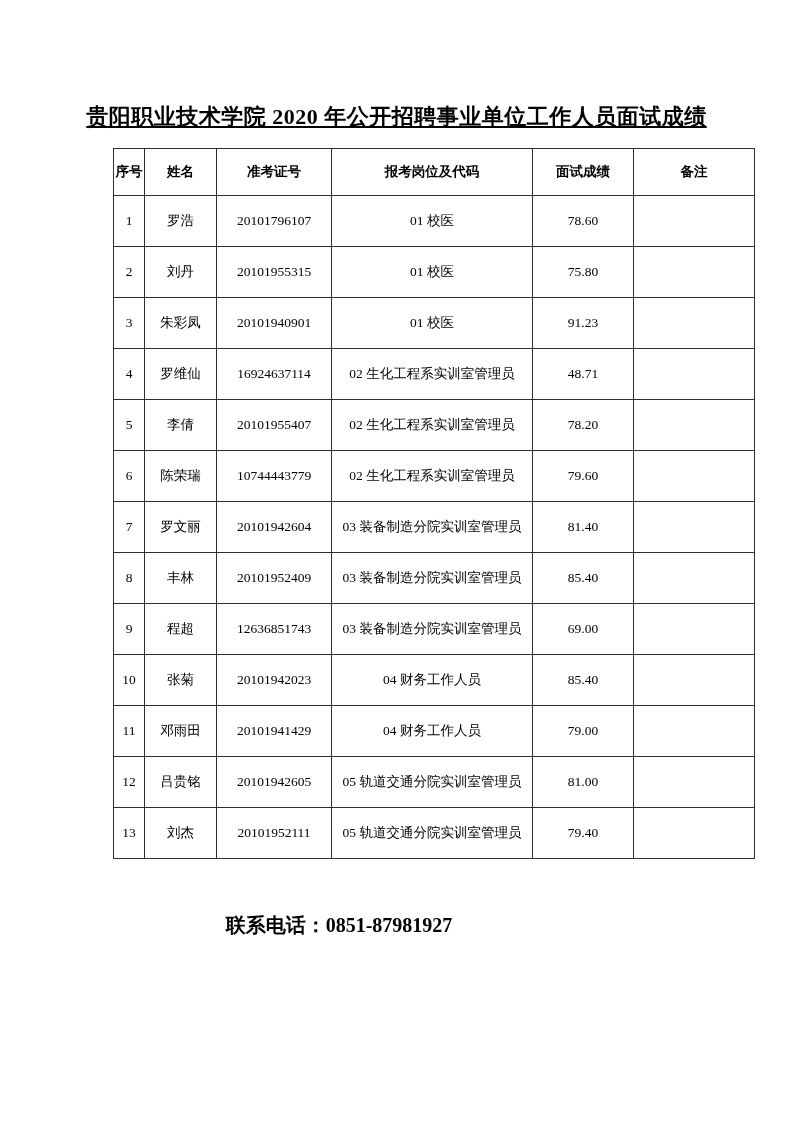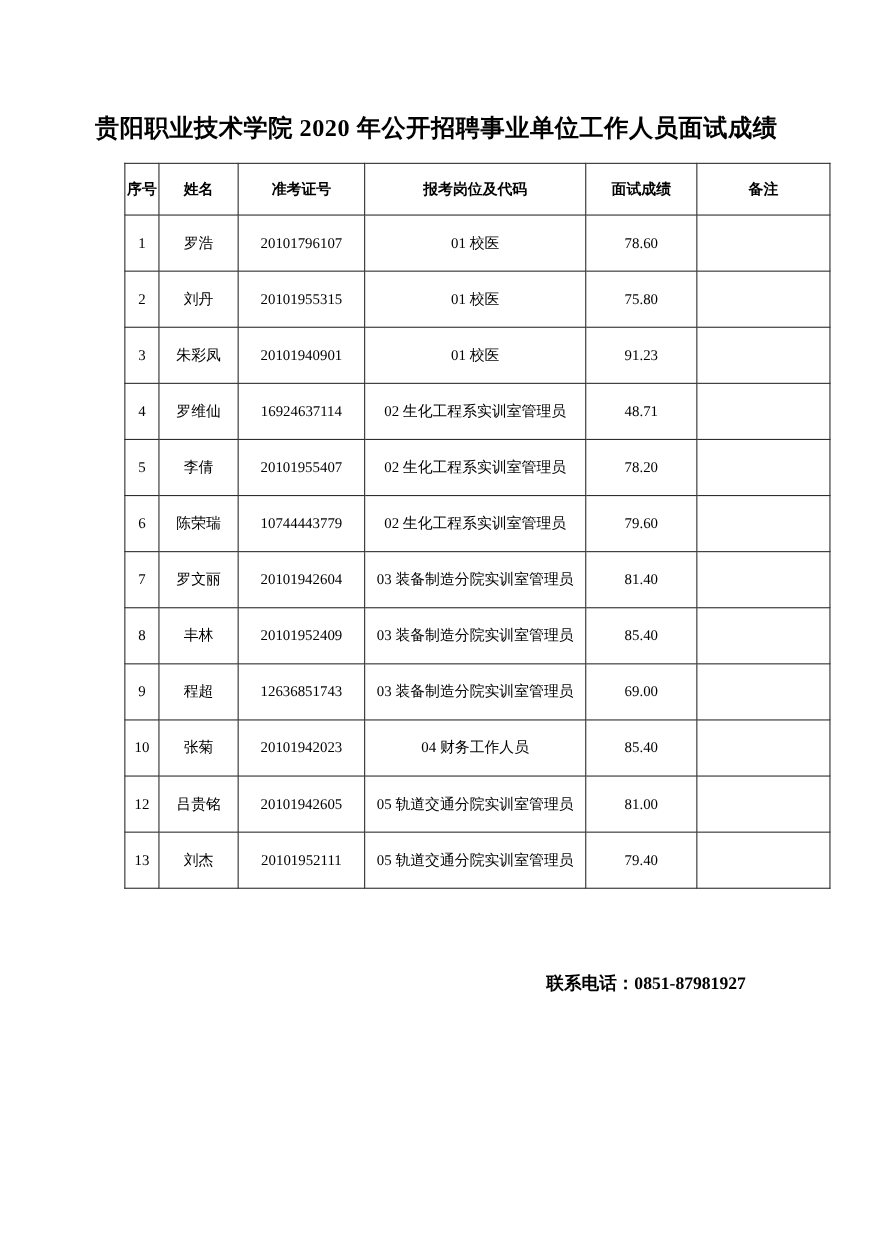--- a/index.html
+++ b/index.html
@@ -23,20 +23,21 @@
   .page-title {
     position: absolute;
     top: 102px;
     left: 0;
     width: 793px;
     text-align: center;
     font-size: 22px;
     font-weight: bold;
     letter-spacing: 0.5px;
     white-space: nowrap;
+    text-decoration: underline;
   }
   table.results {
     position: absolute;
     left: 85px;
     top: 148px;
     border-collapse: collapse;
     table-layout: fixed;
     margin-left: 28px;
   }
   table.results th,
@@ -60,25 +61,25 @@
   col.c-index  { width: 31px;  }
   col.c-name   { width: 72px;  }
   col.c-ticket { width: 115px; }
   col.c-pos    { width: 201px; }
   col.c-score  { width: 101px; }
   col.c-remark { width: 121px; }
   td.num { font-size: 14px; }
   td.pos { font-size: 12.5px; }
   .contact-footer {
     position: absolute;
-    top: 884px;
+    top: 912px;
     left: 0;
     width: 678px;
-    text-align: right;
-    font-size: 16px;
+    text-align: center;
+    font-size: 20px;
     font-weight: bold;
     white-space: nowrap;
   }
 </style>
 </head>
 <body>
 
 <div class="page">
 
   <div class="page-title">贵阳职业技术学院 2020 年公开招聘事业单位工作人员面试成绩</div>
@@ -186,20 +187,28 @@
 
   <tr>
     <td class="num">10</td>
     <td>张菊</td>
     <td class="num">20101942023</td>
     <td class="pos">04 财务工作人员</td>
     <td class="num">85.40</td>
     <td></td>
   </tr>
 
+  <tr>
+    <td class="num">11</td>
+    <td>邓雨田</td>
+    <td class="num">20101941429</td>
+    <td class="pos">04 财务工作人员</td>
+    <td class="num">79.00</td>
+    <td></td>
+  </tr>
 
   <tr>
     <td class="num">12</td>
     <td>吕贵铭</td>
     <td class="num">20101942605</td>
     <td class="pos">05 轨道交通分院实训室管理员</td>
     <td class="num">81.00</td>
     <td></td>
   </tr>
 

